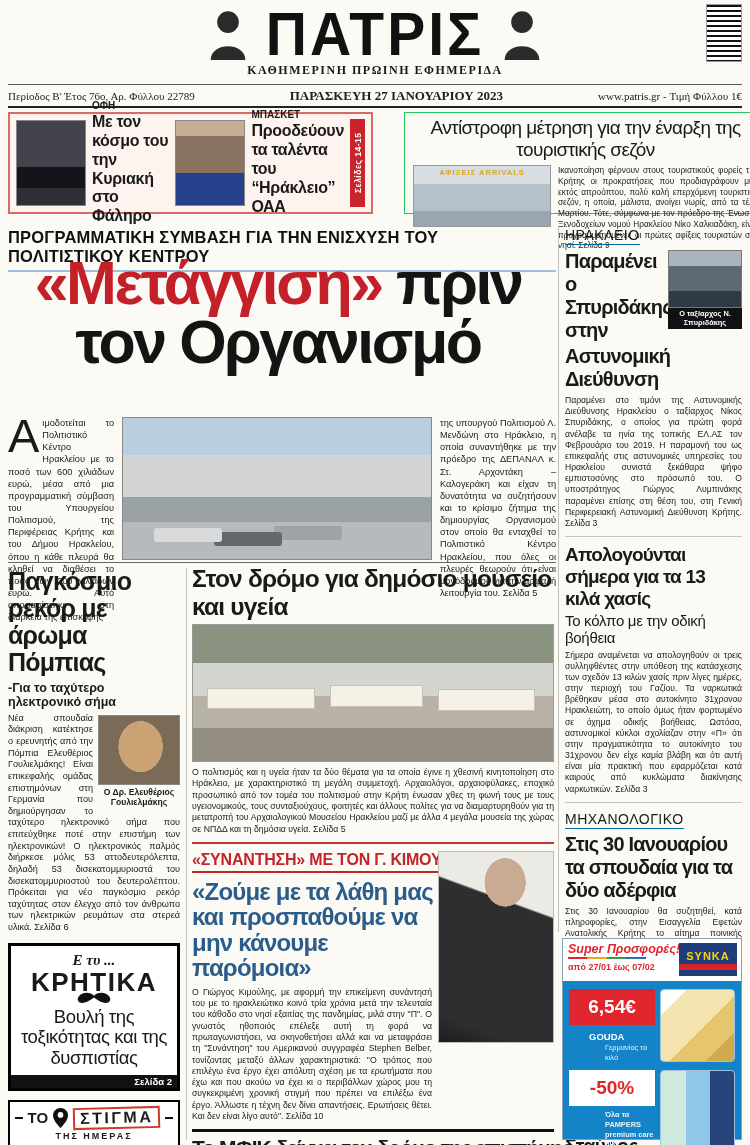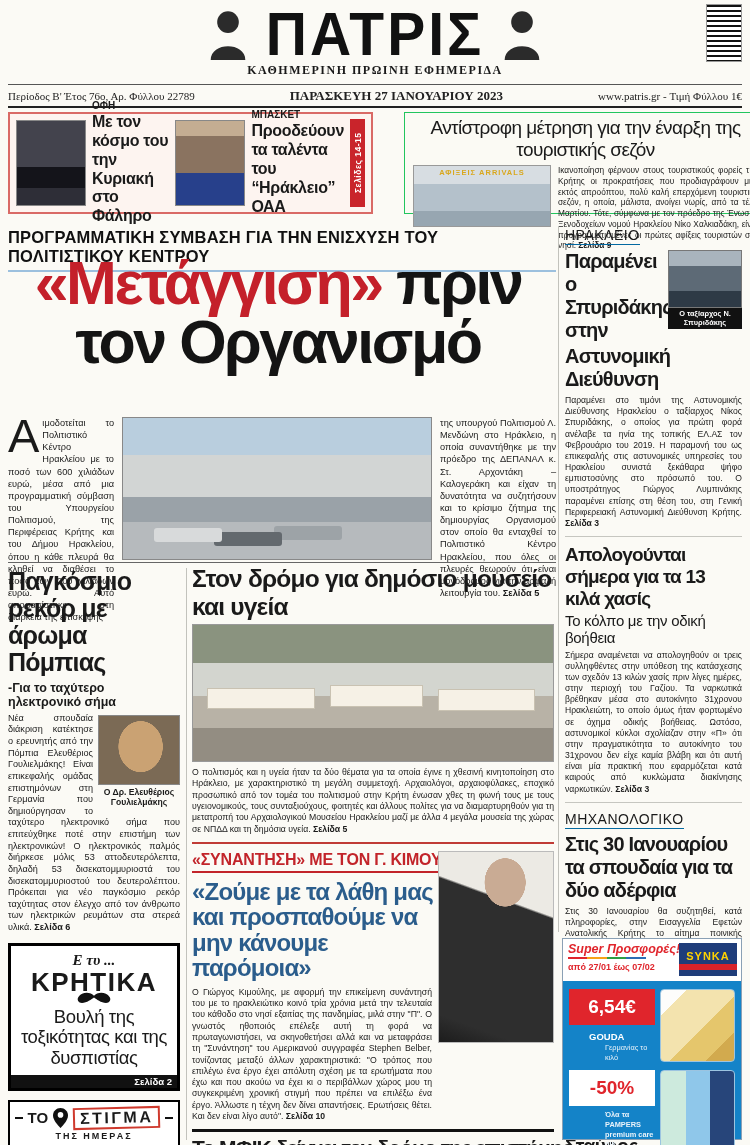--- a/index.html
+++ b/index.html
@@ -1,19 +1,19 @@
 <!DOCTYPE html>
 <html lang="el"><head>
 <meta charset="utf-8">
 <style>
   * { margin:0; padding:0; box-sizing:border-box; }
   html,body { width:750px; height:1145px; }
   body { position:relative; background:#fbfaf5; font-family:"Liberation Sans",sans-serif; color:#1a1a1a; overflow:hidden; }
   .abs { position:absolute; }
-  .pg { font-weight:700; white-space:nowrap; }
+  .pg { font-weight:400; white-space:nowrap; }
   .just { text-align:justify; }
 
   
   #masthead { left:8px; right:8px; top:0; height:84px; }
   .mast-row { display:flex; align-items:flex-start; justify-content:center; gap:16px; padding-top:5px; }
   .mast-title { font-size:57px; font-weight:900; letter-spacing:3px; line-height:1; transform:scaleY(1.08); color:#111; }
   .portrait { width:44px; height:52px; margin-top:3px; }
   .mast-sub { text-align:center; font-family:"Liberation Serif",serif; font-weight:700; font-size:12px; letter-spacing:1.5px; margin-top:1px; }
   #barcode { position:absolute; right:0; top:4px; width:36px; height:58px; background:repeating-linear-gradient(180deg,#111 0 2px,#fff 2px 5px); border:1px solid #999; }
   #infobar { left:8px; right:8px; top:84px; height:24px; border-top:1px solid #555; border-bottom:2px solid #222; display:flex; align-items:center; justify-content:space-between; font-family:"Liberation Serif",serif; font-size:11px; color:#222; }

